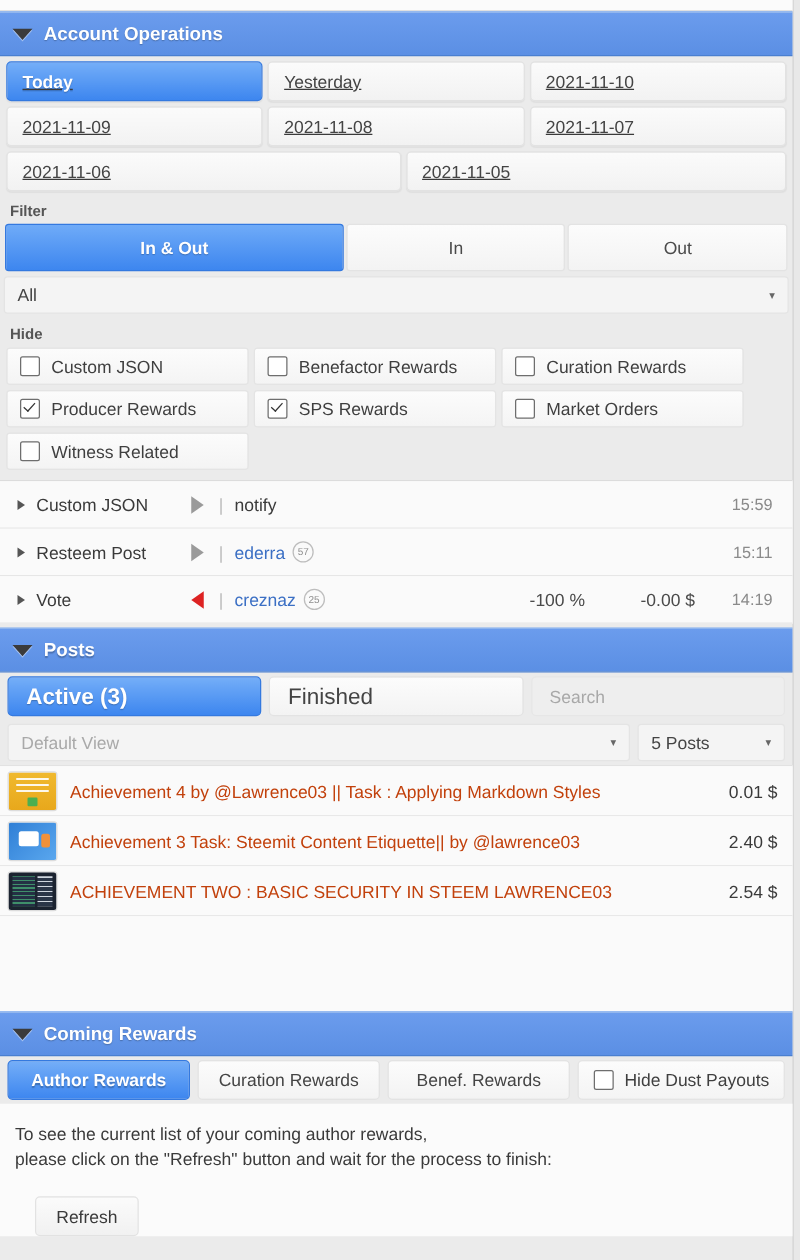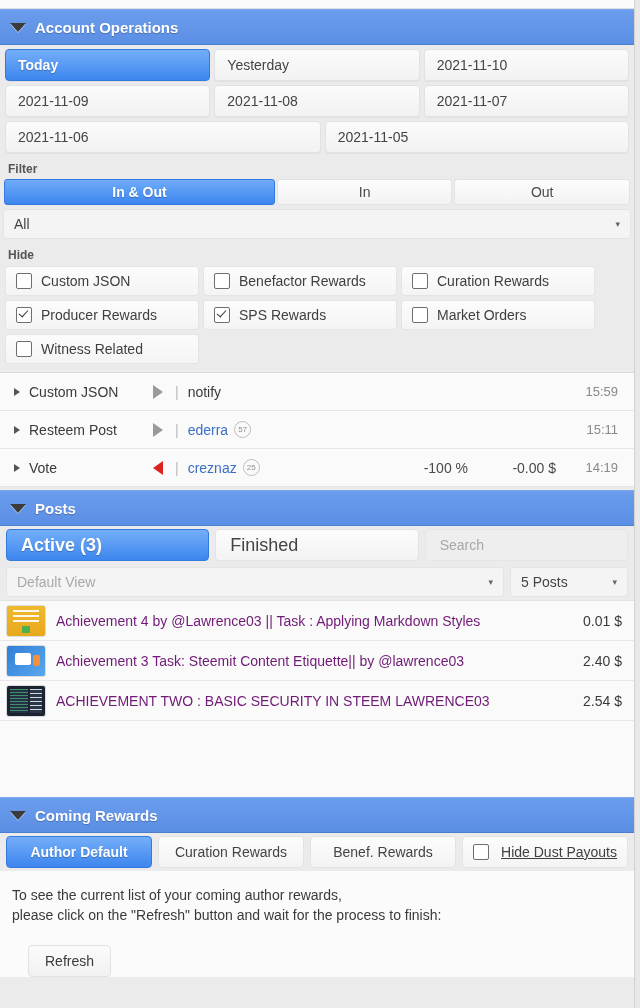--- a/index.html
+++ b/index.html
@@ -39,28 +39,28 @@
     display:flex;align-items:center;padding:0 12px;
     font-size:14px;color:#444;
     box-shadow:0 1px 1px rgba(0,0,0,.05);
   }
   .tile.active{
     background:linear-gradient(to bottom,#74aef8 0%,#3d86ef 100%);
     border:1px solid #3479df;color:#fff;font-weight:bold;
     text-shadow:0 1px 1px rgba(0,0,0,.25);
   }
 
-  .date-row{display:flex;padding:0 3px;}
+  .date-row{display:flex;padding:0 3px;text-decoration:underline;}
   .date-row .tile{flex:1;}
 
   
   .label-sm{font-size:12px;color:#555;padding:6px 8px 2px 8px;font-weight:bold;}
   .seg-row{display:flex;padding:0 3px;}
   .seg{
-    flex:1;height:26px;display:flex;align-items:center;justify-content:center;
+    flex:1;height:38px;display:flex;align-items:center;justify-content:center;
     font-size:14px;color:#4a4a4a;
     background:linear-gradient(to bottom,#fcfcfc,#f3f3f3);
     border:1px solid #e3e3e3;border-radius:3px;margin:1px;
     box-sizing:border-box;
   }
   .seg.active{
     background:linear-gradient(to bottom,#6fabf8 0%,#3d86ef 100%);
     border-color:#3479df;color:#fff;font-weight:bold;
     text-shadow:0 1px 1px rgba(0,0,0,.25);
   }
@@ -168,40 +168,40 @@
   }
   .thumb.t3{background:#1b2330;}
   .thumb.t3:before{
     content:"";position:absolute;left:3px;top:3px;width:18px;height:24px;
     background:repeating-linear-gradient(to bottom,#3f8f6a 0 1px,#243044 1px 3px);
   }
   .thumb.t3:after{
     content:"";position:absolute;right:3px;top:3px;width:12px;height:24px;
     background:repeating-linear-gradient(to bottom,#cfd6de 0 1px,#2b3648 1px 4px);
   }
-  .post-title{flex:1;font-size:14px;color:#701a75;white-space:nowrap;overflow:hidden;}
+  .post-title{flex:1;font-size:14px;color:#c2410c;white-space:nowrap;overflow:hidden;}
   .post-val{font-size:14px;color:#3a3a3a;margin-left:10px;white-space:nowrap;}
   .posts-empty{background:#fafafa;}
 
   
   .cr-tabs{display:flex;padding:0 3px;}
   .cr-tabs > *{margin:3px;height:32px;box-sizing:border-box;border-radius:4px;
     display:flex;align-items:center;justify-content:center;font-size:14px;}
   .cr-tab{
     flex:1;background:linear-gradient(to bottom,#fcfcfc,#f3f3f3);
     border:1px solid #e3e3e3;color:#444;
   }
   .cr-tab.active{
     background:linear-gradient(to bottom,#74aef8 0%,#3d86ef 100%);
     border-color:#3479df;color:#fff;font-weight:bold;
     text-shadow:0 1px 1px rgba(0,0,0,.25);
   }
   .cr-check{
     flex:1;background:linear-gradient(to bottom,#fcfcfc,#f4f4f4);
-    border:1px solid #e4e4e4;color:#3f3f3f;justify-content:space-between;padding:0 10px;text-decoration:underline;
+    border:1px solid #e4e4e4;color:#3f3f3f;justify-content:center;padding:0 10px;
   }
   .cr-body{background:#fbfbfb;padding:14px 12px 0 12px;}
   .cr-body p{margin:0;font-size:14px;color:#3a3a3a;line-height:20px;}
   .refresh-btn{
     margin:20px 0 0 16px;display:inline-flex;align-items:center;justify-content:center;
     height:30px;padding:0 16px;font-size:14px;color:#3a3a3a;
     background:linear-gradient(to bottom,#fbfbfb,#f1f1f1);
     border:1px solid #e2e2e2;border-radius:4px;
   }
 </style>
@@ -370,21 +370,21 @@
     </div>
     <div class="posts-empty" style="height:76px;"></div>
   </div>
 
   <div class="sec-header">
     <span class="caret-down"></span>
     <span>Coming Rewards</span>
   </div>
 
   <div class="cr-tabs">
-    <div class="cr-tab active">Author Default</div>
+    <div class="cr-tab active">Author Rewards</div>
     <div class="cr-tab">Curation Rewards</div>
     <div class="cr-tab">Benef. Rewards</div>
     <div class="cr-check">
       <span class="box"></span>
       <span>Hide Dust Payouts</span>
     </div>
   </div>
 
   <div class="cr-body">
     <p>To see the current list of your coming author rewards,</p>

